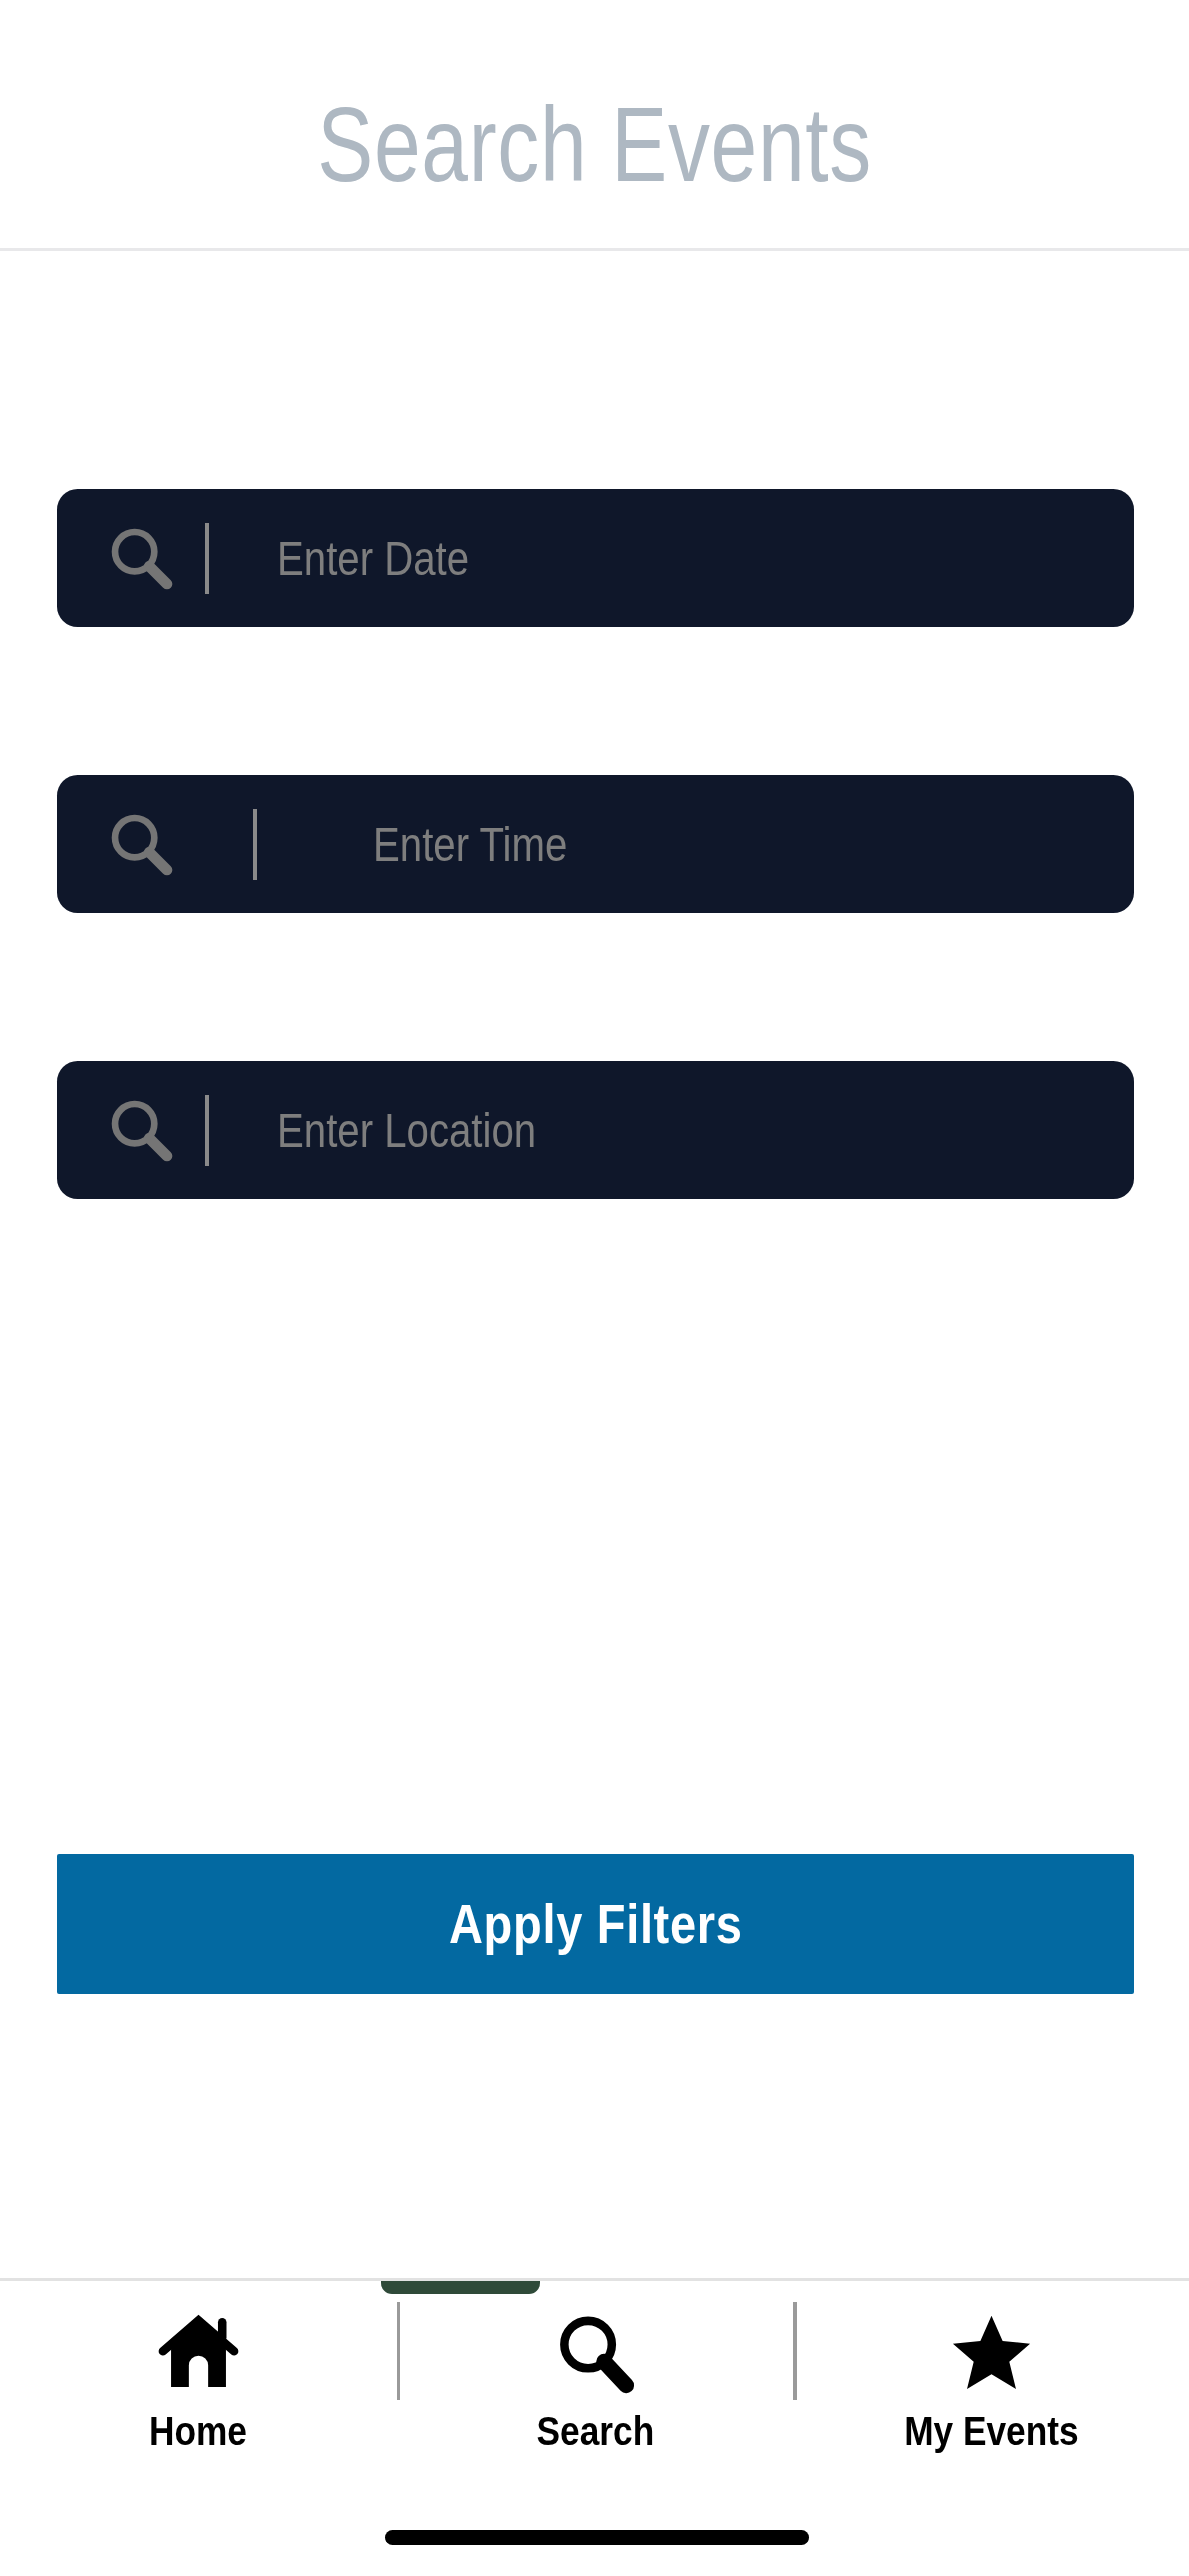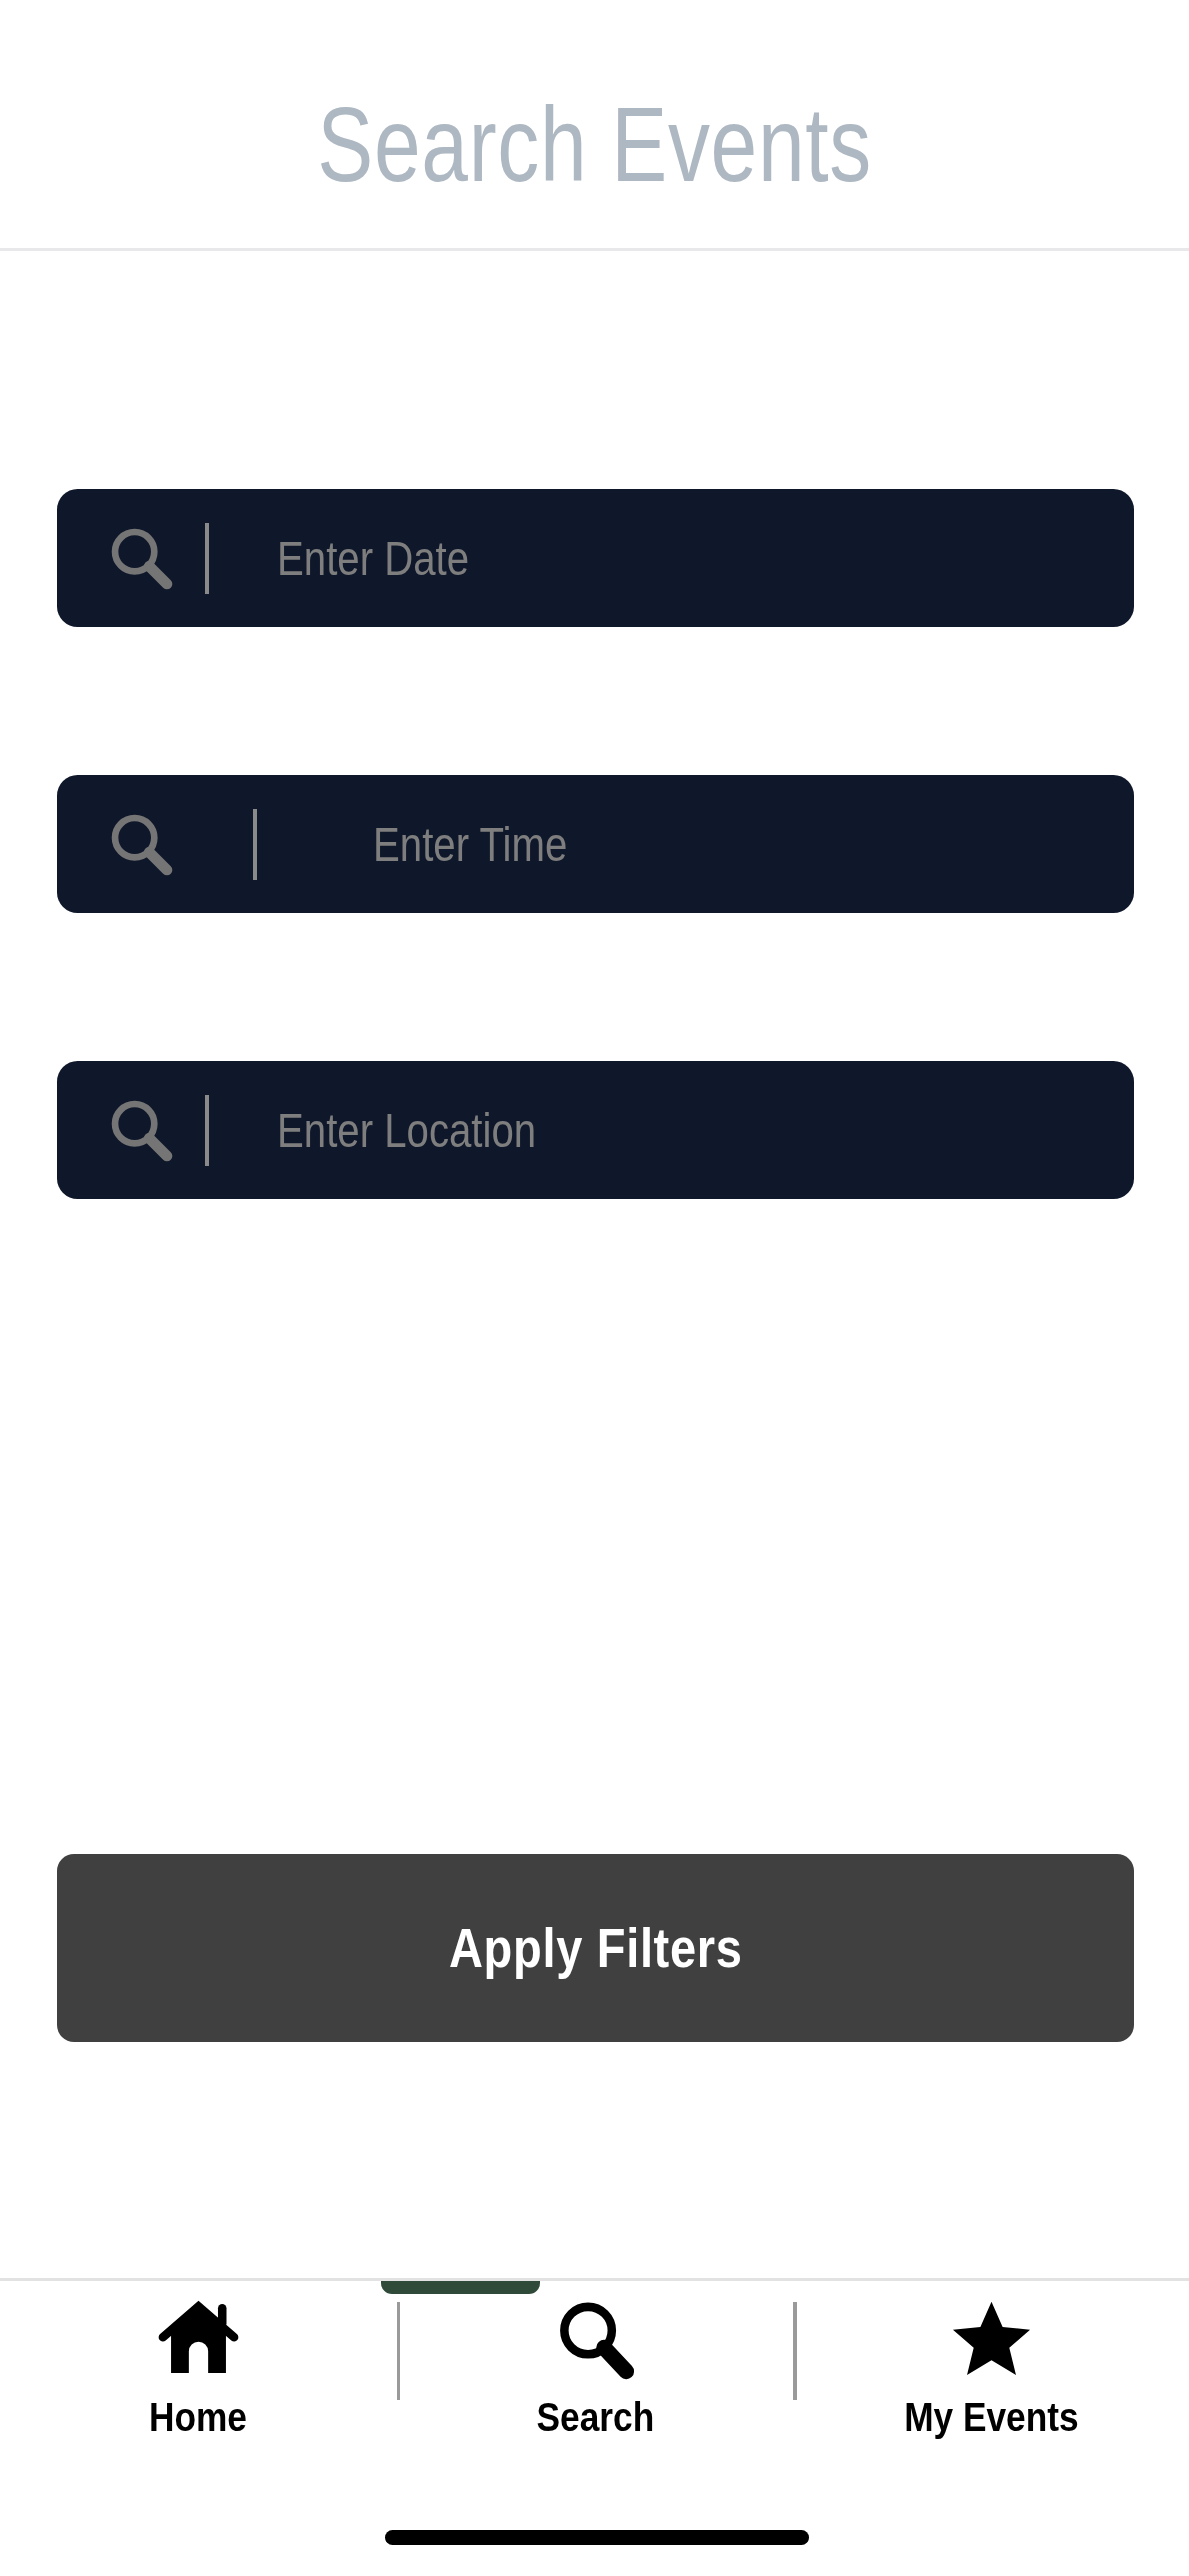--- a/index.html
+++ b/index.html
@@ -94,24 +94,24 @@
     transform-origin: left center;
     white-space: nowrap;
   }
 
   
   .apply-button {
     position: absolute;
     left: 57px;
     top: 1854px;
     width: 1077px;
-    height: 188px;
-    background: #404040;
+    height: 140px;
+    background: #0369a1;
     border: none;
-    border-radius: 17px;
+    border-radius: 2px;
     display: flex;
     align-items: center;
     justify-content: center;
     cursor: pointer;
     padding: 0;
   }
 
   .apply-button-label {
     font-family: "Liberation Sans Narrow", "Liberation Sans", sans-serif;
     font-size: 56px;
@@ -155,21 +155,21 @@
     display: flex;
     align-items: stretch;
   }
 
   .nav-item {
     flex: 1 1 0;
     display: flex;
     flex-direction: column;
     align-items: center;
     justify-content: flex-start;
-    padding-top: 11px;
+    padding-top: 25px;
     cursor: pointer;
     position: relative;
   }
 
   .nav-item + .nav-item::before {
     content: "";
     position: absolute;
     left: 0;
     top: 20.6px;
     width: 3.2px;

